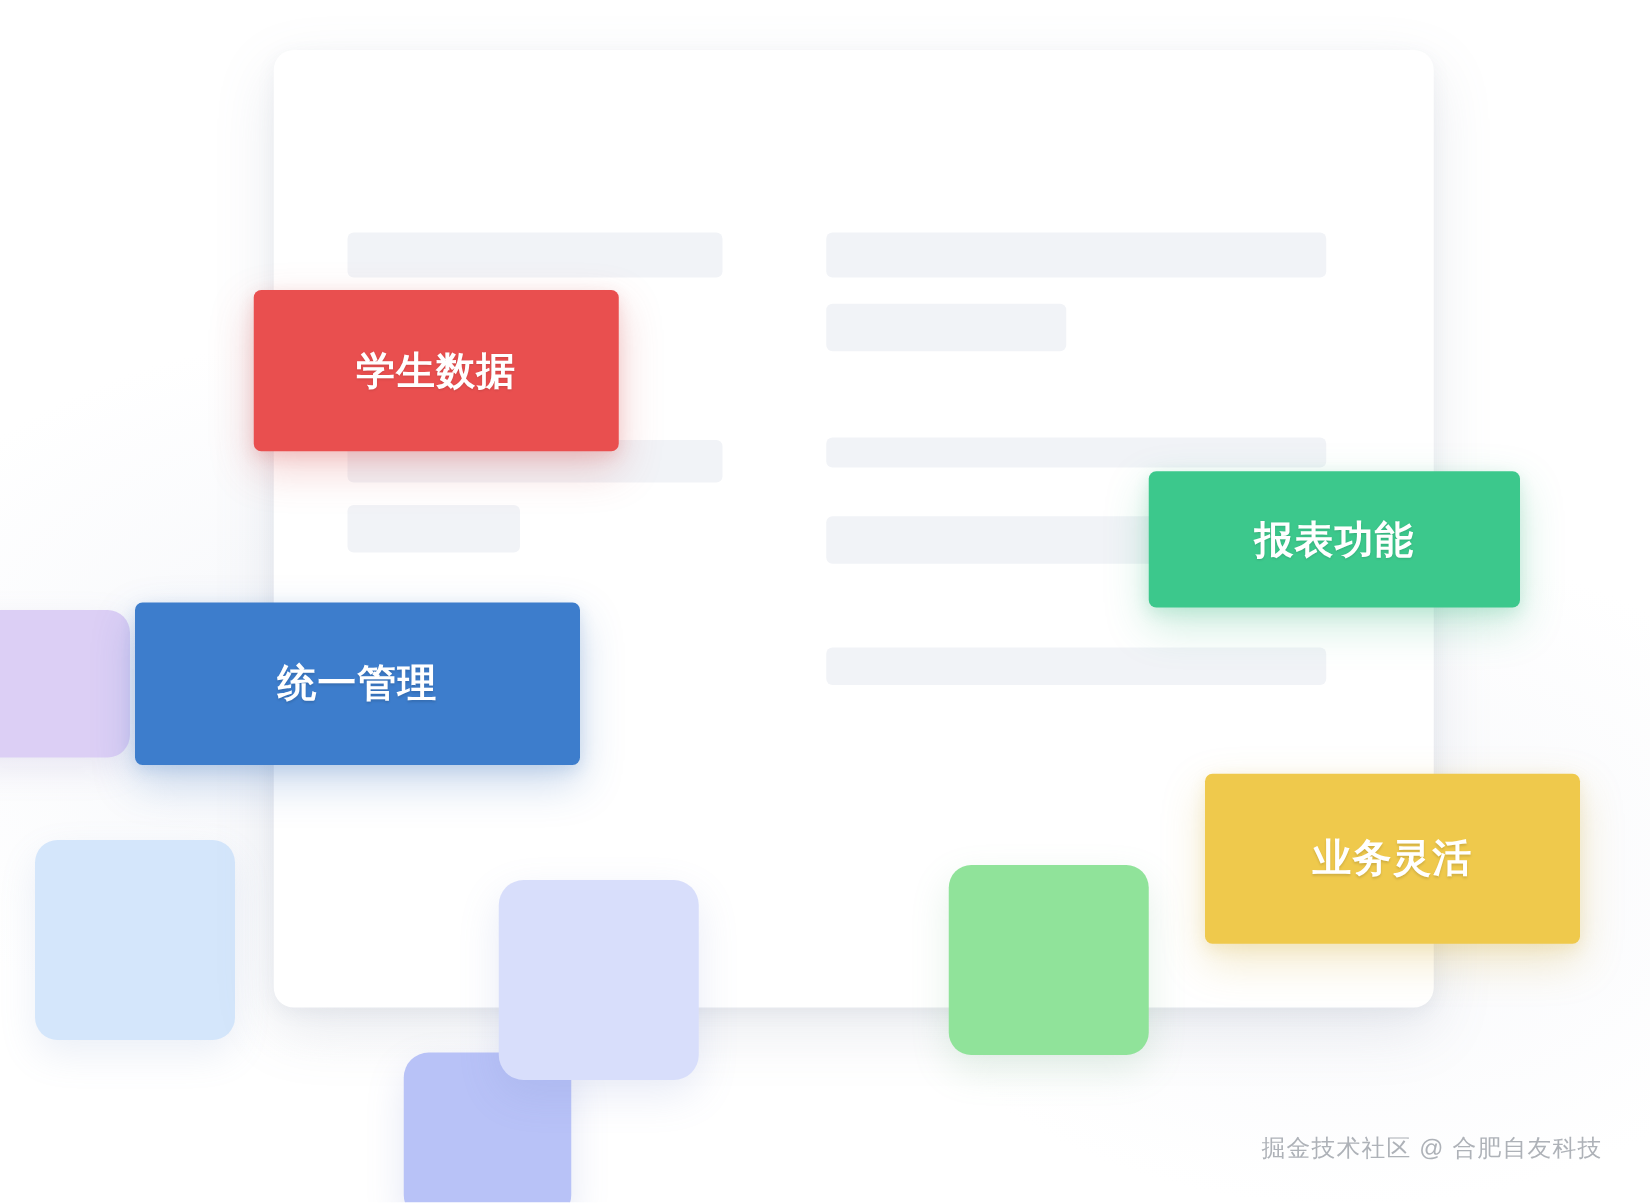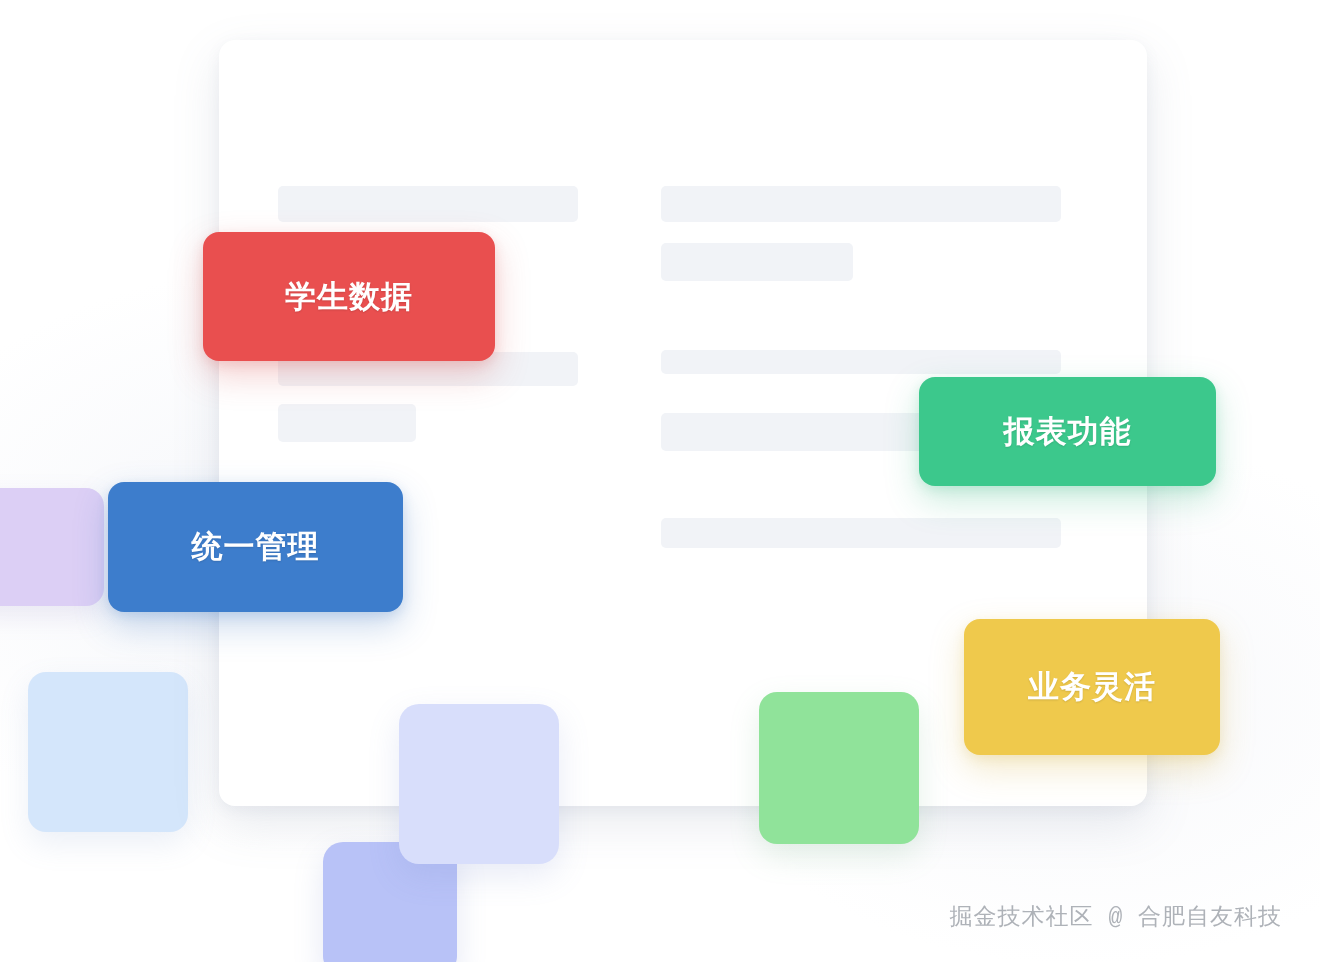--- a/index.html
+++ b/index.html
@@ -132,78 +132,77 @@
     border-radius: 18px;
     box-shadow: 0 12px 30px rgba(110,180,130,0.18);
   }
 
   
   .chip {
     position: absolute;
     display: flex;
     align-items: center;
     justify-content: center;
-    border-radius: 16px;
+    border-radius: 6px;
     color: #ffffff;
     font-size: 31px;
     font-weight: 700;
     letter-spacing: 1px;
     text-shadow: 0 1px 2px rgba(0,0,0,0.13);
   }
 
   .chip-student-data {
     left: 203px;
     top: 232px;
     width: 292px;
     height: 129px;
     background: #E94F4F;
     box-shadow: 0 14px 34px rgba(214,72,72,0.26),
                 0 4px 12px rgba(214,72,72,0.16);
   }
 
   .chip-unified-mgmt {
     left: 108px;
     top: 482px;
-    width: 295px;
+    width: 356px;
     height: 130px;
     background: #3D7DCC;
     box-shadow: 0 14px 34px rgba(52,110,185,0.26),
                 0 4px 12px rgba(52,110,185,0.16);
   }
 
   .chip-report {
     left: 919px;
     top: 377px;
     width: 297px;
     height: 109px;
     background: #3CC88C;
     box-shadow: 0 14px 34px rgba(48,180,125,0.26),
                 0 4px 12px rgba(48,180,125,0.16);
   }
 
   .chip-flexible {
     left: 964px;
     top: 619px;
-    width: 256px;
+    width: 300px;
     height: 136px;
     background: #EFC94C;
     box-shadow: 0 14px 34px rgba(214,175,55,0.26),
                 0 4px 12px rgba(214,175,55,0.16);
   }
 
   
   .watermark {
     position: absolute;
     right: 38px;
     bottom: 30px;
     color: #AEB2B8;
-    font-size: 23px;
+    font-size: 19px;
     letter-spacing: 1px;
     white-space: nowrap;
-    font-family: Liberation Mono, monospace;
   }
 </style>
 </head>
 <body>
 
 <div id="stage">
 
   <div class="bg-wash"></div>
 
   <div class="deco d-purple"></div>

